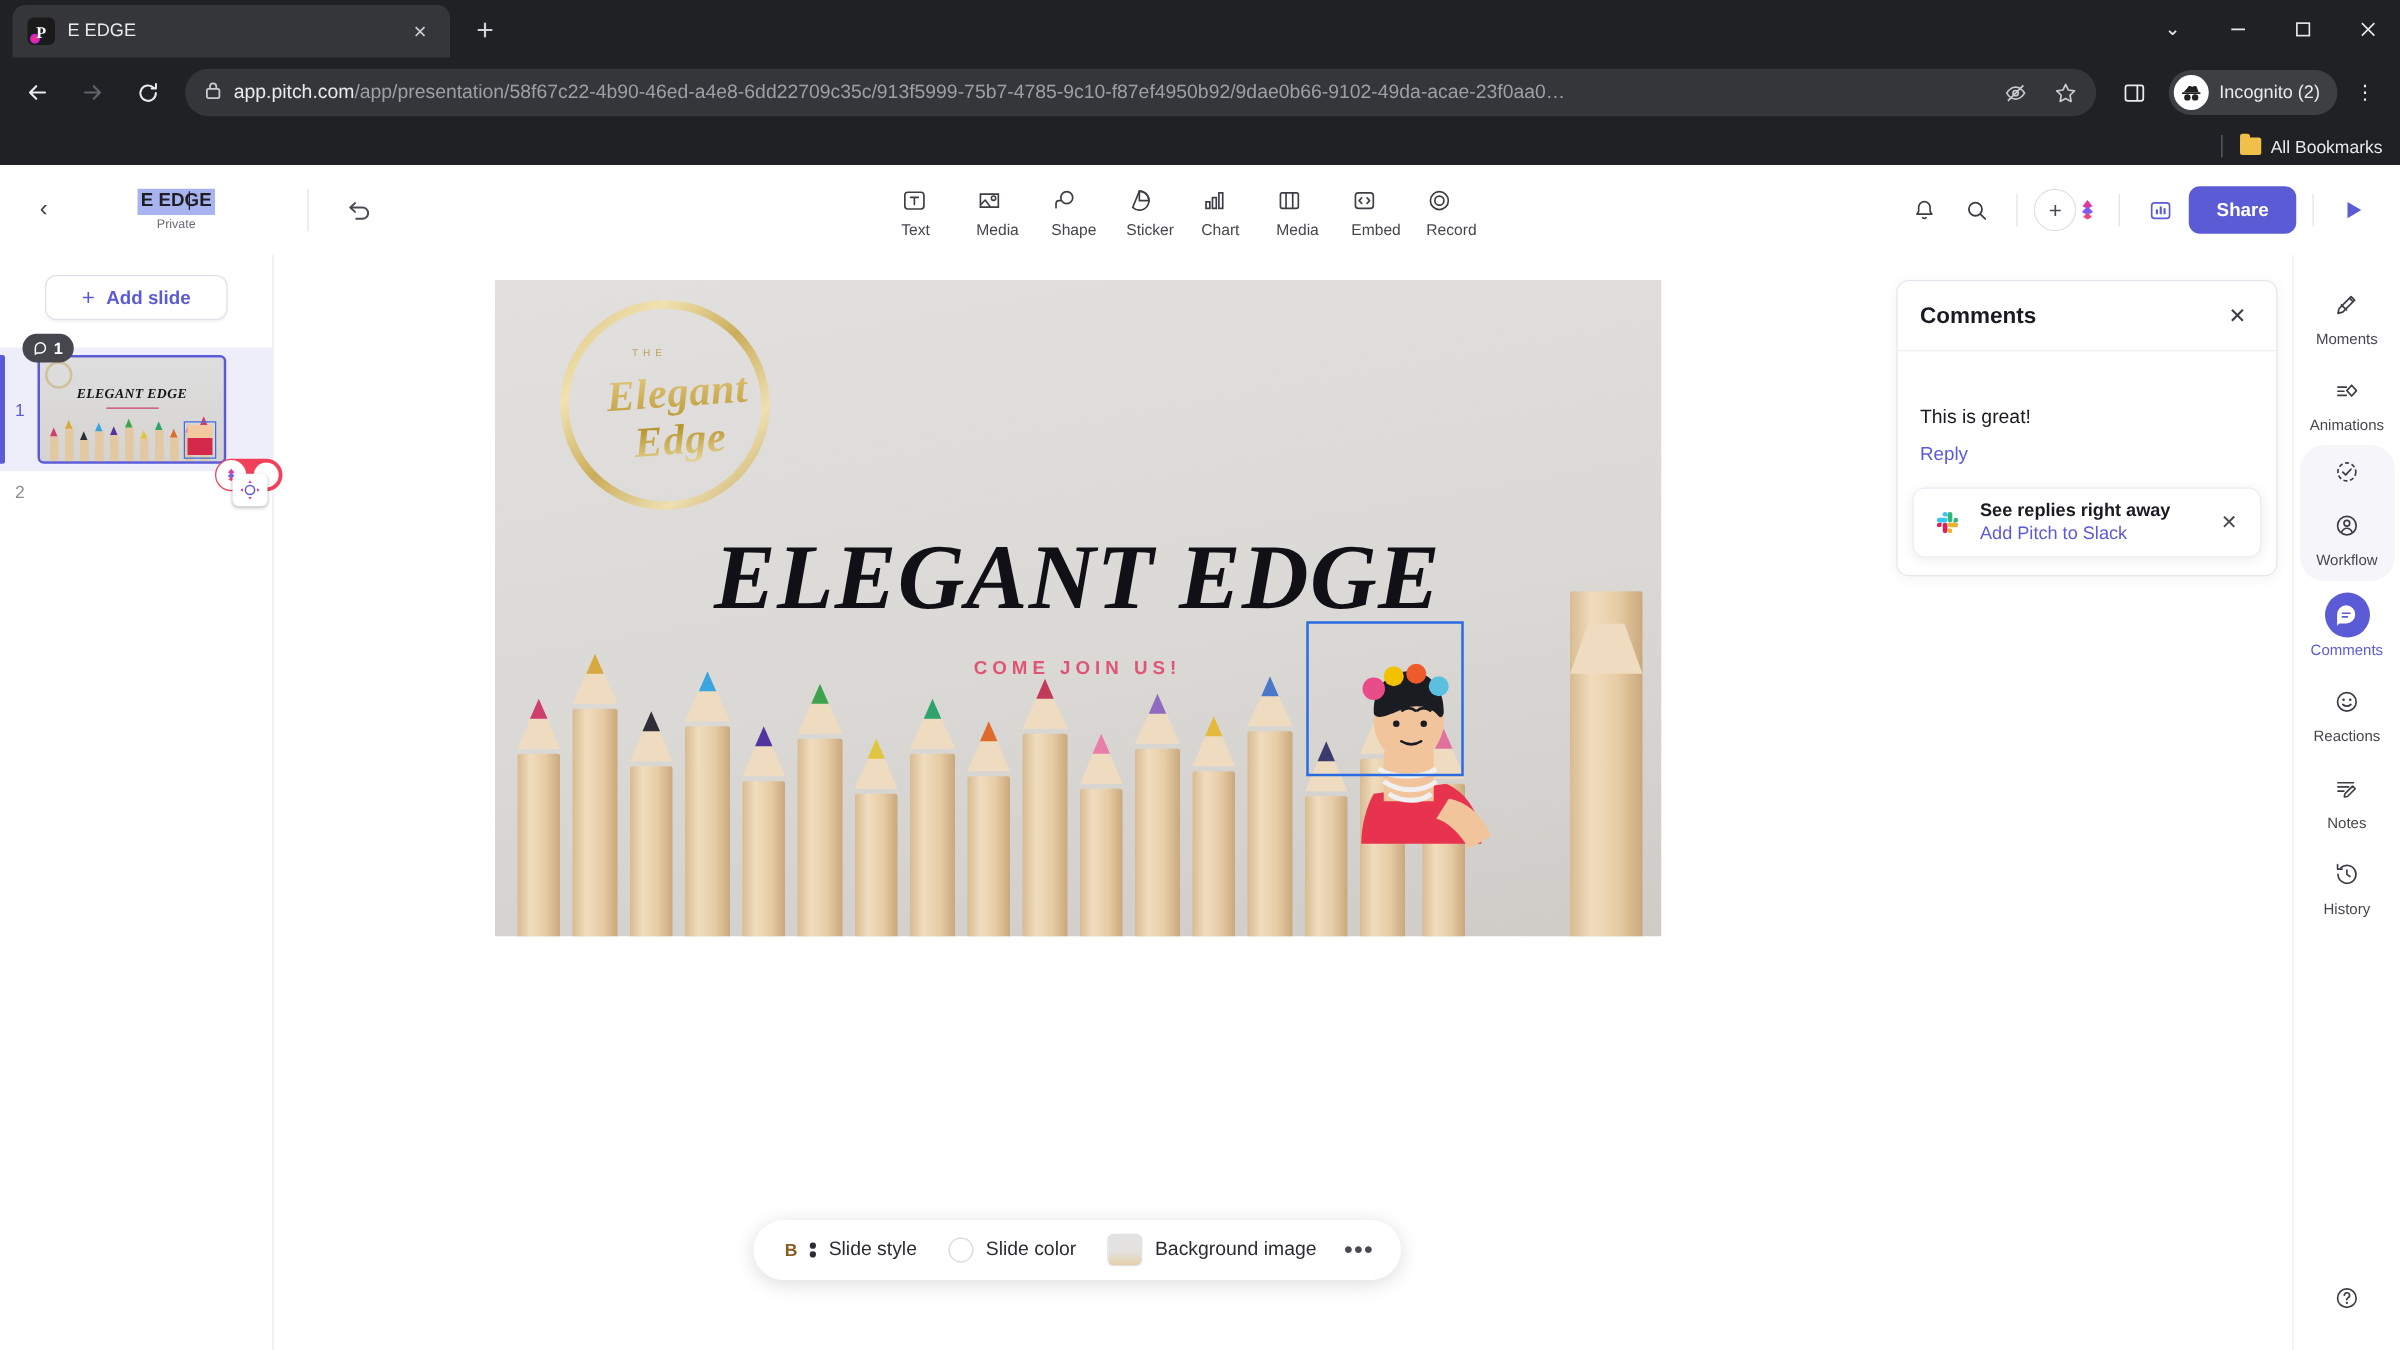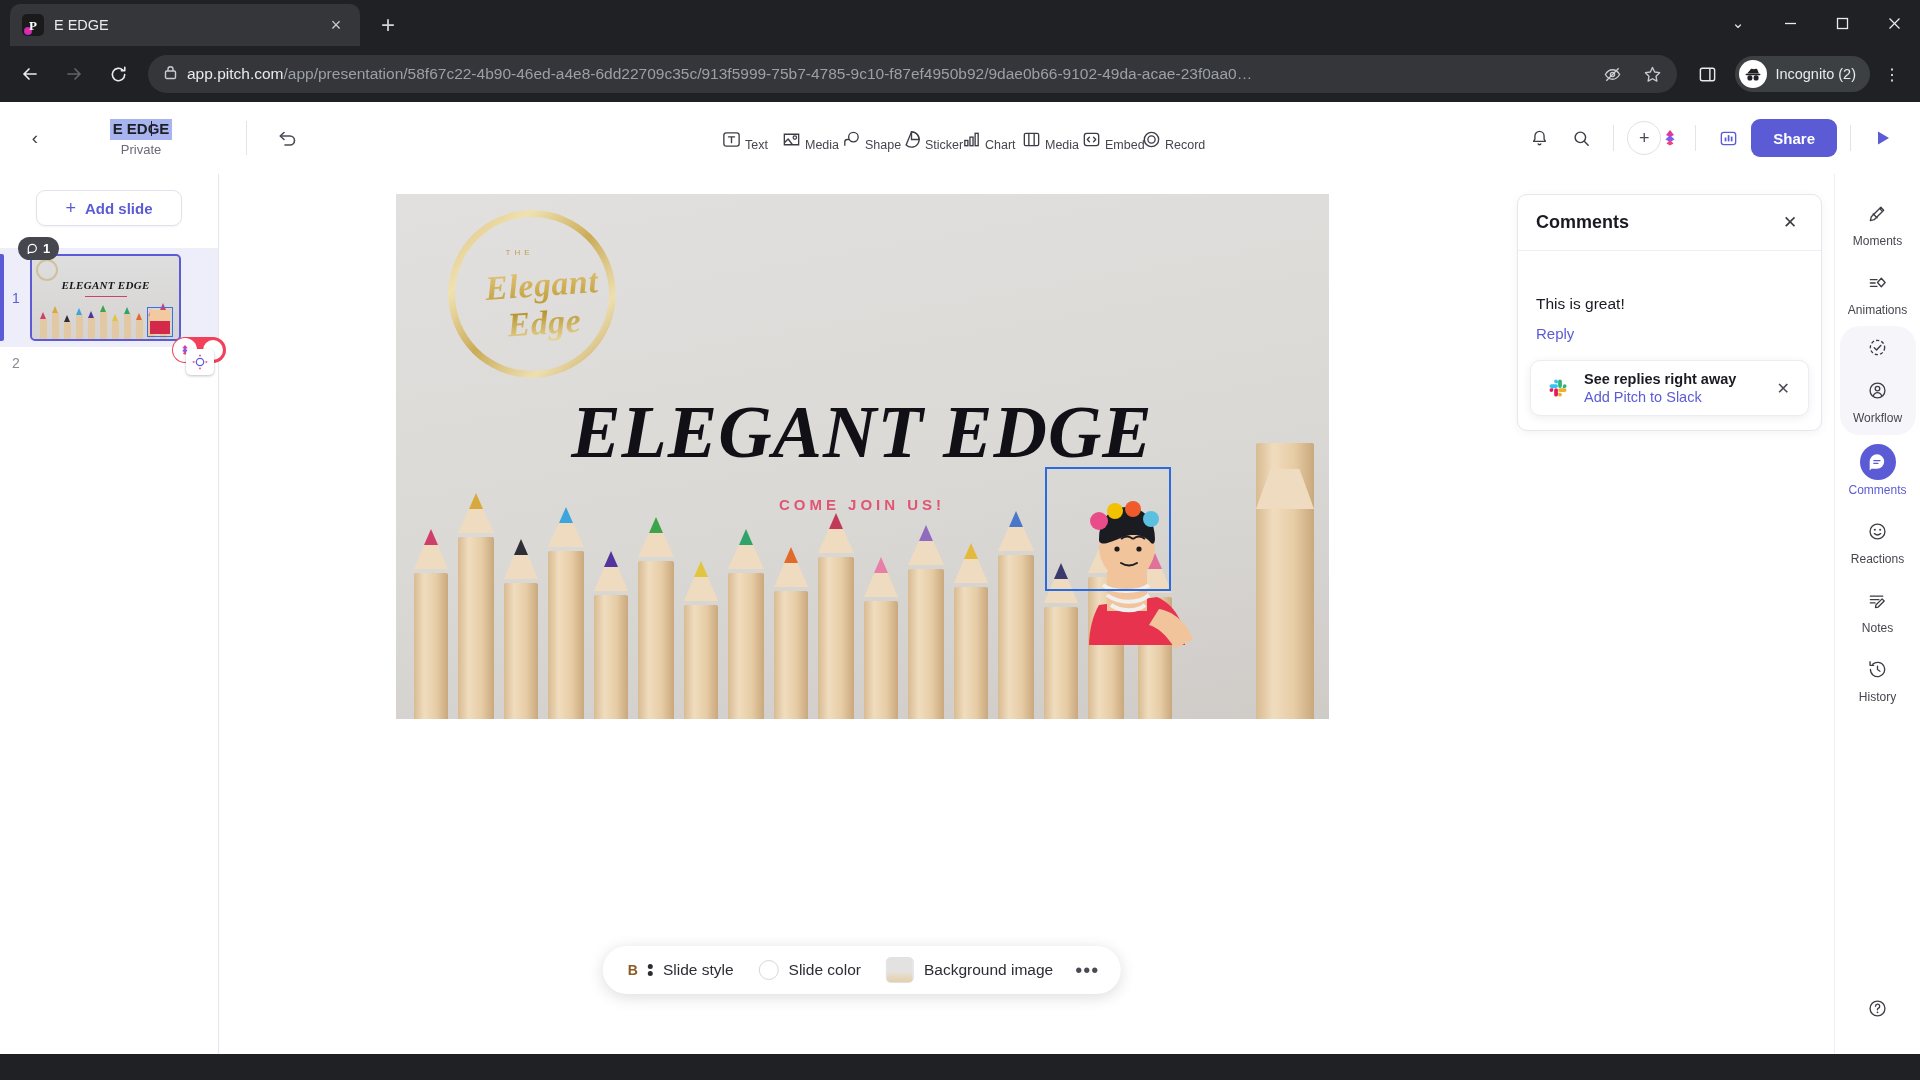--- a/index.html
+++ b/index.html
@@ -69,26 +69,26 @@
   .app { height: 952px; background: #fff; display: flex; flex-direction: column; position: relative; }
 
   .app-header {
     height: 72px; background: #fff; display: flex; align-items: center;
     padding: 0 18px; position: relative; flex: 0 0 auto;
   }
   .back-chevron { width: 34px; height: 34px; display:flex; align-items:center; justify-content:center; color:#3d3d46; font-size: 19px; }
   .deck-meta { margin-left: 14px; display: flex; flex-direction: column; align-items: center; width: 150px; }
   .deck-title { font-size: 15px; font-weight: 600; color: #1e1e24; background: #a8b4f0; padding: 1px 3px; line-height: 1.25; position: relative; }
   .deck-title::after { content:""; position:absolute; right: 32%; top: 2px; width: 1.5px; height: 15px; background: #1e1e24; }
-  .deck-private { font-size: 13px; color: #6b6b78; margin-top: 2px; }
+  .deck-private { font-size: 10px; color: #6b6b78; margin-top: 2px; }
   .hdr-divider { width: 1px; height: 34px; background: #e3e3ea; margin: 0 22px 0 30px; }
   .undo-btn { width: 36px; height: 36px; display: flex; align-items: center; justify-content: center; color: #4a4a55; }
 
   .tools { position: absolute; left: 50%; transform: translateX(-50%); display: flex; gap: 2px; }
-  .tool { width: 58px; display: flex; flex-direction: row; align-items: flex-end; gap: 3px; padding-top: 2px; }
+  .tool { width: 58px; display: flex; flex-direction: column; align-items: flex-start; gap: 3px; padding-top: 2px; }
   .tool-ico { height: 26px; display: flex; align-items: center; justify-content: center; color: #3d3d46; }
   .tool-lbl { font-size: 12.5px; color: #46464f; }
 
   .hdr-right { margin-left: auto; display: flex; align-items: center; gap: 4px; }
   .hdr-ico-btn { width: 38px; height: 38px; display: flex; align-items: center; justify-content: center; color: #3d3d46; }
   .vdiv { width: 1px; height: 26px; background: #e3e3ea; margin: 0 9px; }
   .add-collab { width: 34px; height: 34px; border-radius: 50%; border: 1.5px solid #e0e0e8; display:flex; align-items:center; justify-content:center; color:#4a4a55; font-size: 18px; font-weight: 300; }
   .collab-avatar { width: 24px; height: 24px; margin-left: -7px; display:flex; align-items:center; justify-content:center; }
   .share-btn { height: 38px; padding: 0 22px; border-radius: 9px; background: #5b5bd6; color: #fff; font-size: 15px; font-weight: 600; display: flex; align-items: center; border: none; }
   .present-btn { width: 38px; height: 38px; display: flex; align-items: center; justify-content: center; color: #5b5bd6; }
@@ -330,20 +330,25 @@
             <circle cx="7.6" cy="15.3" r="2.8" fill="#202124"></circle>
             <circle cx="14.4" cy="15.3" r="2.8" fill="#202124"></circle>
           </svg>
       </div>
       <span class="profile-name">Incognito (2)</span>
     </div>
 
     <div class="kebab-btn">⋮</div>
   </div>
 
+  <div class="bookmarks-row">
+    <div class="bm-divider"></div>
+    <div class="bm-folder"></div>
+    <span class="bm-label">All Bookmarks</span>
+  </div>
 </div>
 
 <div class="app">
 
   <div class="app-header">
     <div class="back-chevron">‹</div>
     <div class="deck-meta">
       <div class="deck-title">E EDGE</div>
       <div class="deck-private">Private</div>
     </div>

